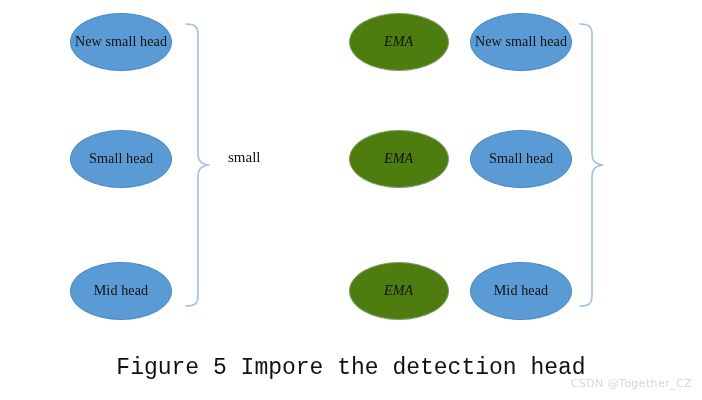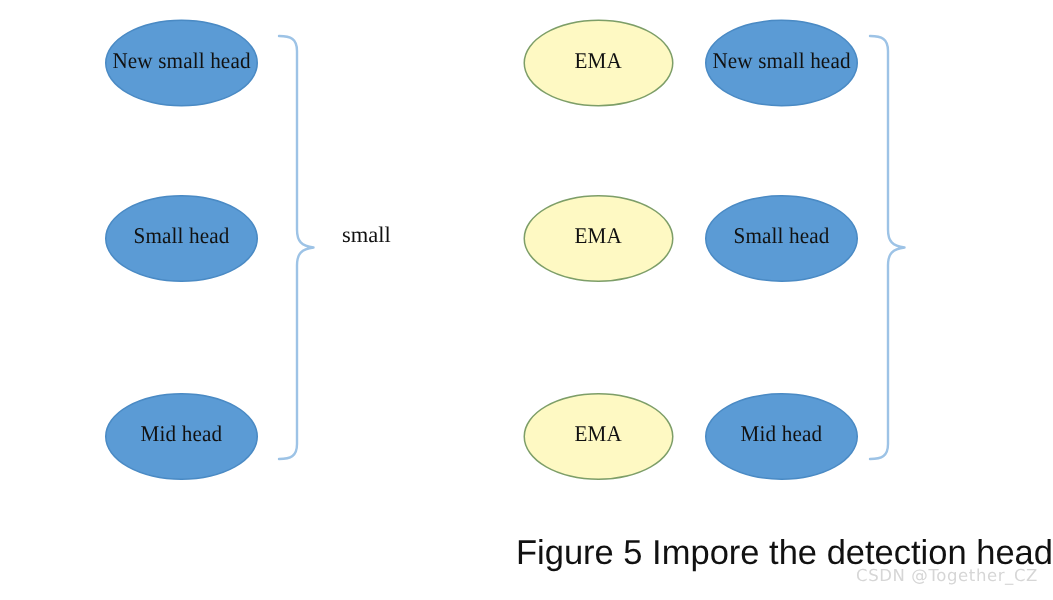--- a/index.html
+++ b/index.html
@@ -36,22 +36,23 @@
     font-family: "Liberation Serif", "DejaVu Serif", serif;
     white-space: nowrap;
   }
 
   .node-blue {
     background: #5b9bd5;
     border: 1px solid #4a8ac4;
   }
 
   .node-green {
-    background: #fef9c3;
+    background: #4d7c0f;
     border: 1px solid #7d9e68;
+    font-style: italic;
   }
 
   .node-label {
     font-size: 15px;
     letter-spacing: 0.1px;
     transform: scaleX(0.94);
   }
 
   
   #node-left-new-small-head { left: 70px;  top: 13px;  width: 102px; height: 58px; }
@@ -83,24 +84,24 @@
     color: #111111;
     font-family: "Liberation Serif", "DejaVu Serif", serif;
     white-space: nowrap;
   }
 
   .figure-caption {
     position: absolute;
     left: 0;
     top: 355px;
     width: 702px;
-    text-align: right;
+    text-align: center;
     font-size: 23px;
     color: #111111;
-    font-family: Liberation Sans, sans-serif;
+    font-family: Liberation Mono, monospace;
     white-space: nowrap;
   }
 
   .watermark {
     position: absolute;
     right: 10px;
     top: 377px;
     font-size: 11px;
     color: #d6d6d6;
     letter-spacing: 0.4px;

